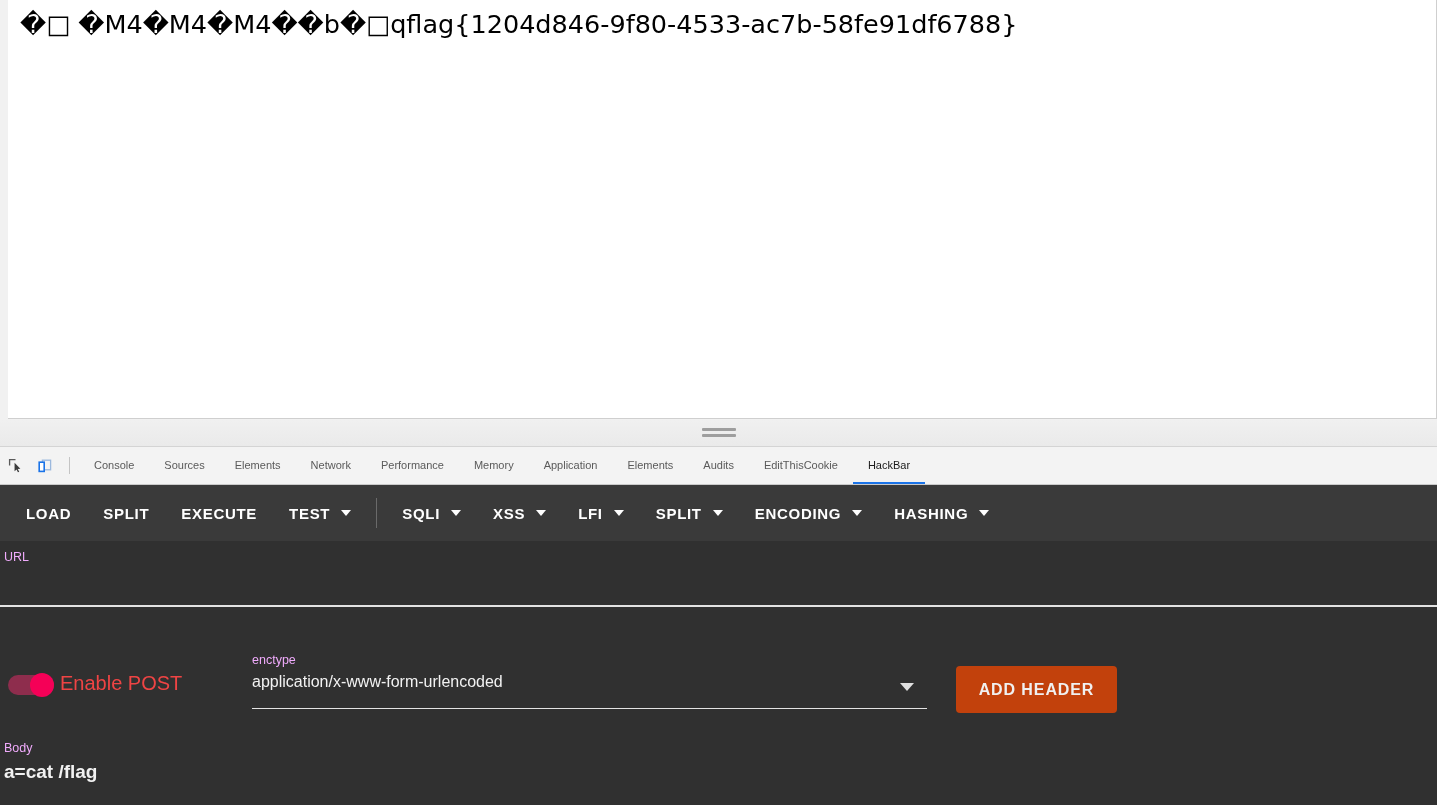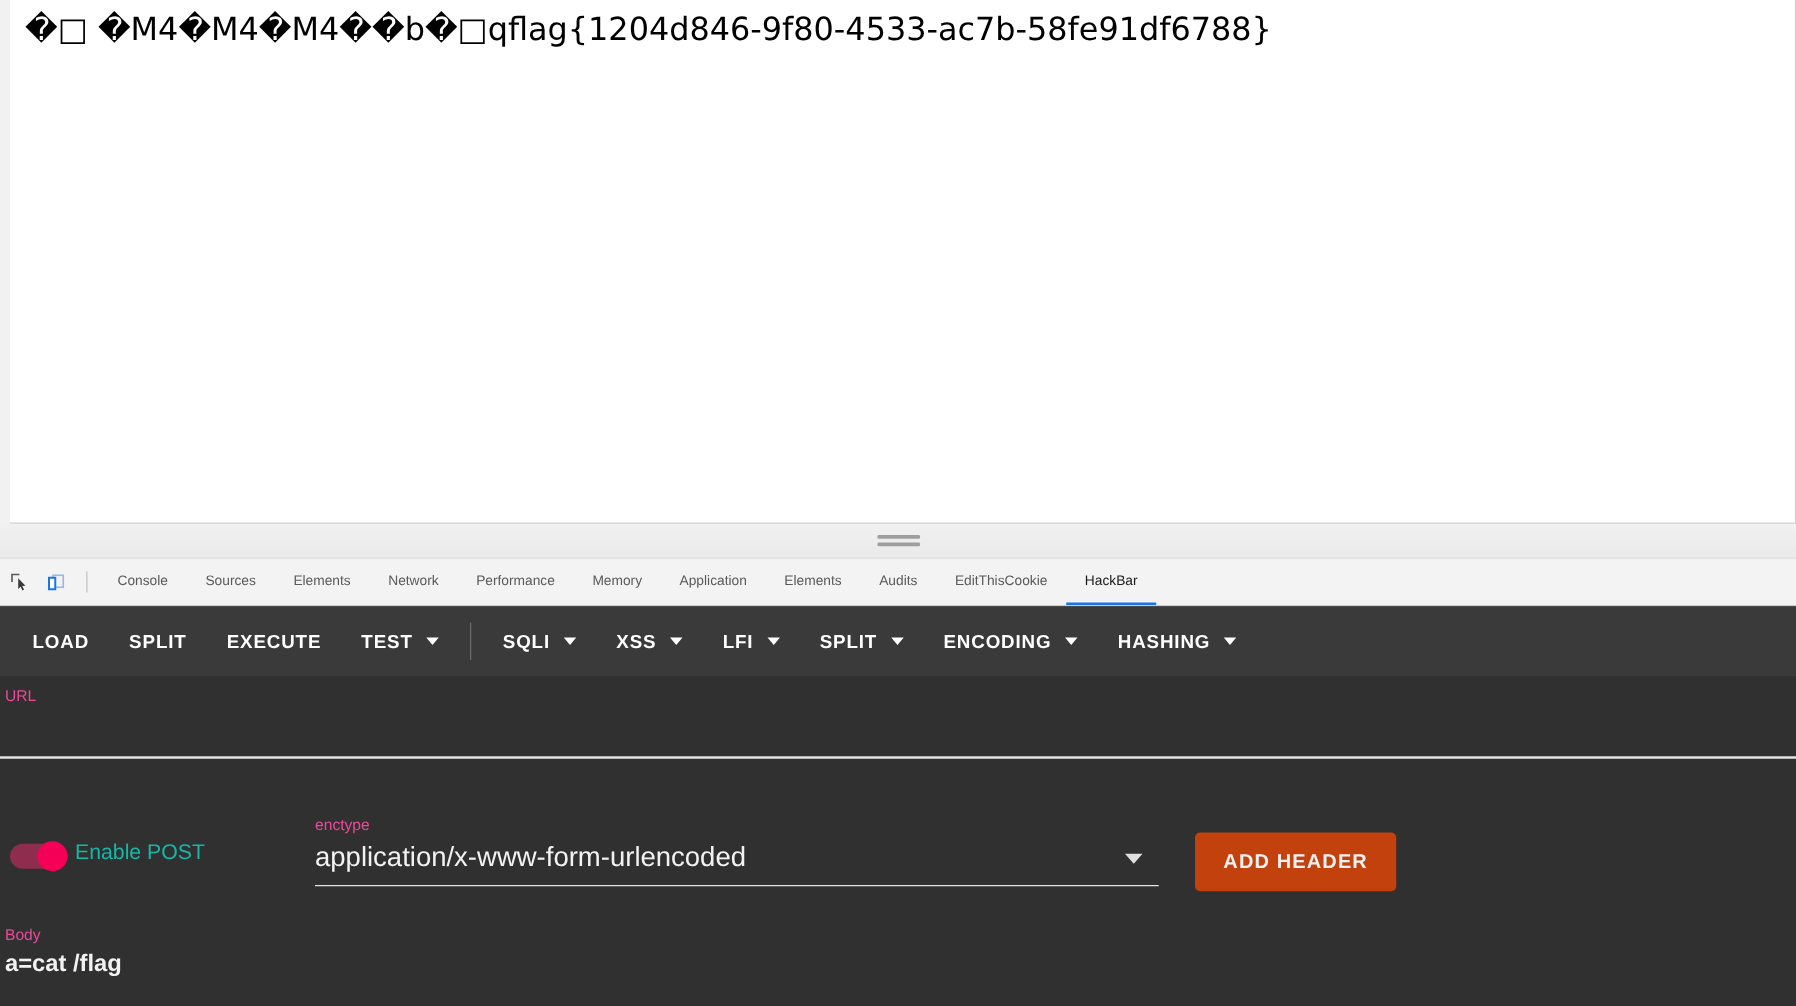--- a/index.html
+++ b/index.html
@@ -172,21 +172,21 @@
 
   
   #hb-url-block {
     position: absolute;
     left: 0;
     top: 56px;
     width: 1437px;
     height: 79px;
   }
   .hb-field-label {
-    color: #ec4899;
+    color: #f0abfc;
     font-size: 12.5px;
     line-height: 14px;
   }
   #hb-url-label { position: absolute; left: 4px; top: 9px; }
   #hb-url-value {
     position: absolute;
     left: 4px;
     top: 31px;
     color: #f2f2f2;
     font-size: 19px;
@@ -235,32 +235,32 @@
     top: 0px;
     width: 24px;
     height: 24px;
     border-radius: 50%;
     background: #f50057;
   }
   #post-toggle-text {
     position: absolute;
     left: 60px;
     top: 32px;
-    color: #14b8a6;
-    font-size: 17px;
+    color: #ef4444;
+    font-size: 20px;
     white-space: nowrap;
     text-align: center;
   }
   #enctype-label { position: absolute; left: 252px; top: 13px; }
   #enctype-value {
     position: absolute;
     left: 252px;
     top: 33px;
     color: #f2f2f2;
-    font-size: 22px;
+    font-size: 16px;
     white-space: nowrap;
   }
   #enctype-caret {
     position: absolute;
     left: 900px;
     top: 43px;
     width: 0;
     height: 0;
     border-left: 7px solid transparent;
     border-right: 7px solid transparent;

